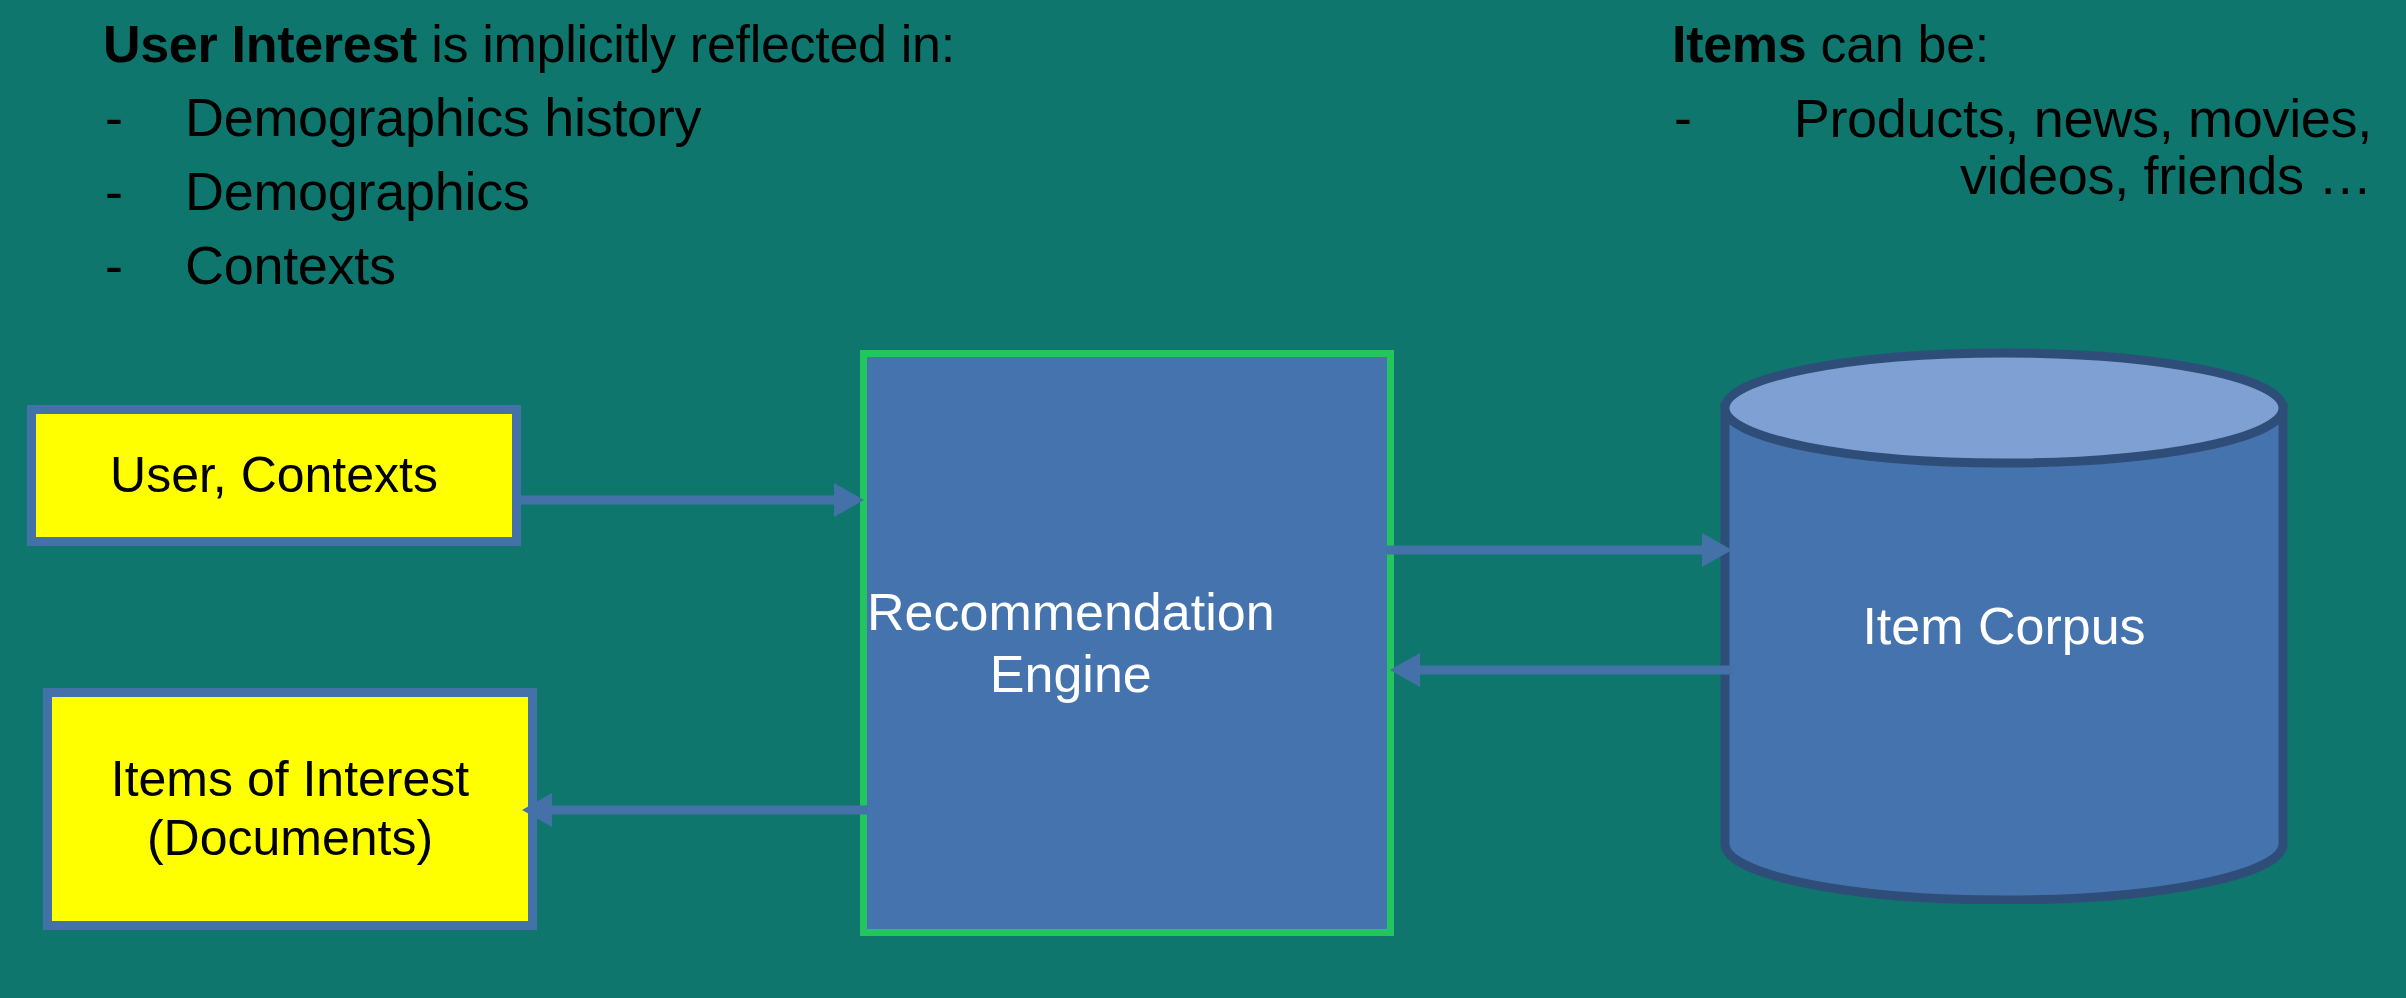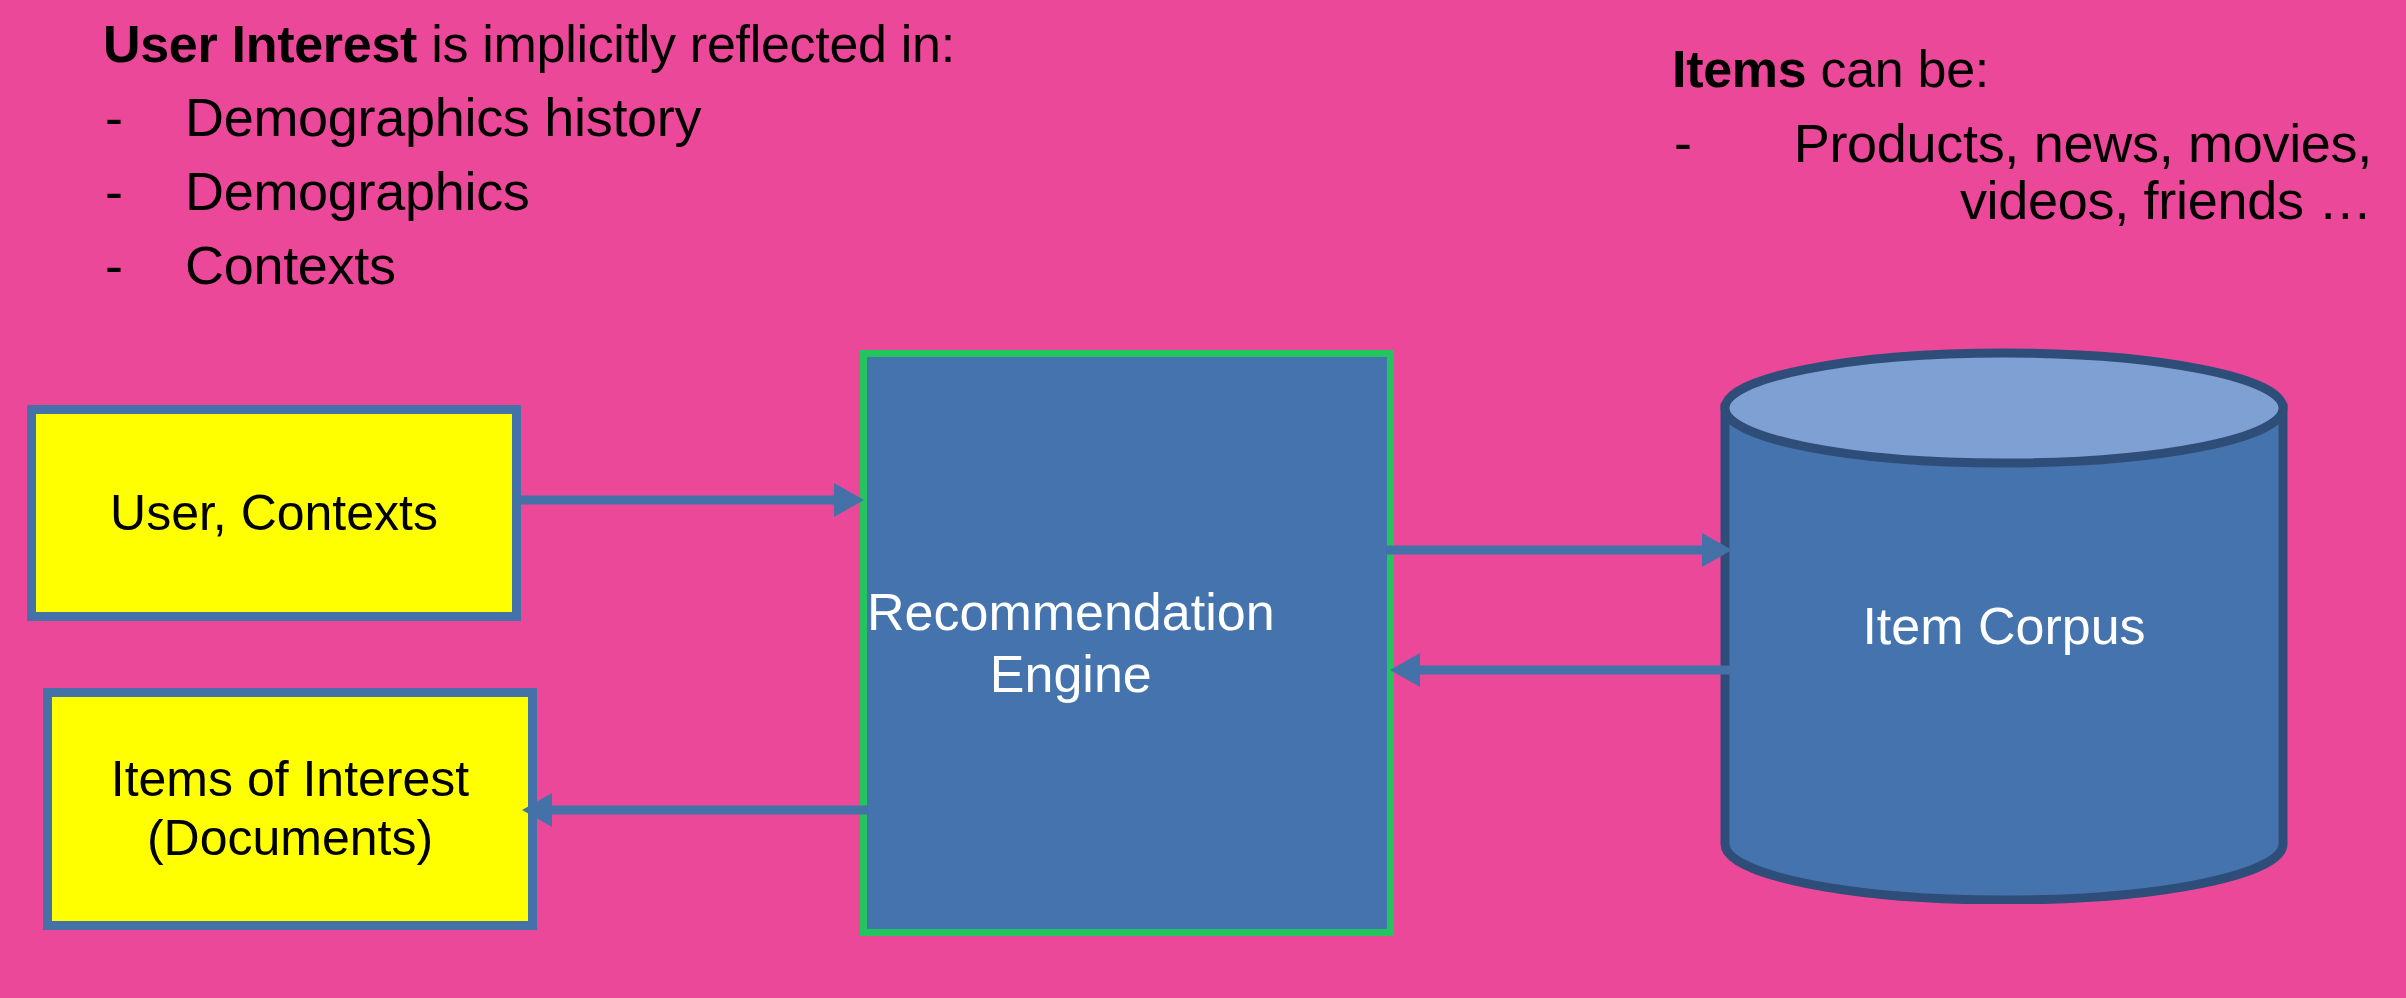--- a/index.html
+++ b/index.html
@@ -8,21 +8,21 @@
     padding: 0;
     background: #ffffff;
   }
   body {
     font-family: "Liberation Sans", sans-serif;
   }
   #canvas {
     position: relative;
     width: 2406px;
     height: 998px;
-    background: #ec4899;
+    background: #0f766e;
     overflow: hidden;
   }
 
   
   .note-block {
     position: absolute;
     color: #000000;
     line-height: 1.0;
   }
   .note-heading {
@@ -49,40 +49,40 @@
     position: absolute;
     left: 2px;
     top: 0;
     font-size: 54px;
   }
   .note-list li .txt {
     display: block;
   }
 
   #note-left  { left: 103px;  top: 18px; }
-  #note-right { left: 1672px; top: 18px; width: 700px; margin-top: 25px; }
+  #note-right { left: 1672px; top: 18px; width: 700px; }
   #note-right .note-list li { padding-left: 86px; }
   #note-right .note-list li .txt { line-height: 1.05; text-align: right; }
 
   
   .ybox {
     position: absolute;
     background: #FFFF00;
     border: 9px solid #4472A8;
     box-sizing: border-box;
     display: flex;
     flex-direction: column;
     align-items: center;
     justify-content: center;
     color: #000000;
     font-size: 50px;
     line-height: 1.18;
     text-align: center;
   }
-  #box-query     { left: 27px; top: 405px; width: 494px; height: 216px; }
+  #box-query     { left: 27px; top: 405px; width: 494px; height: 141px; }
   #box-documents { left: 33px; top: 688px; width: 494px; height: 242px; margin-left: 10px; }
 
   
   #engine {
     position: absolute;
     left: 860px;
     top: 350px;
     width: 534px;
     height: 586px;
     background: #4573AD;

